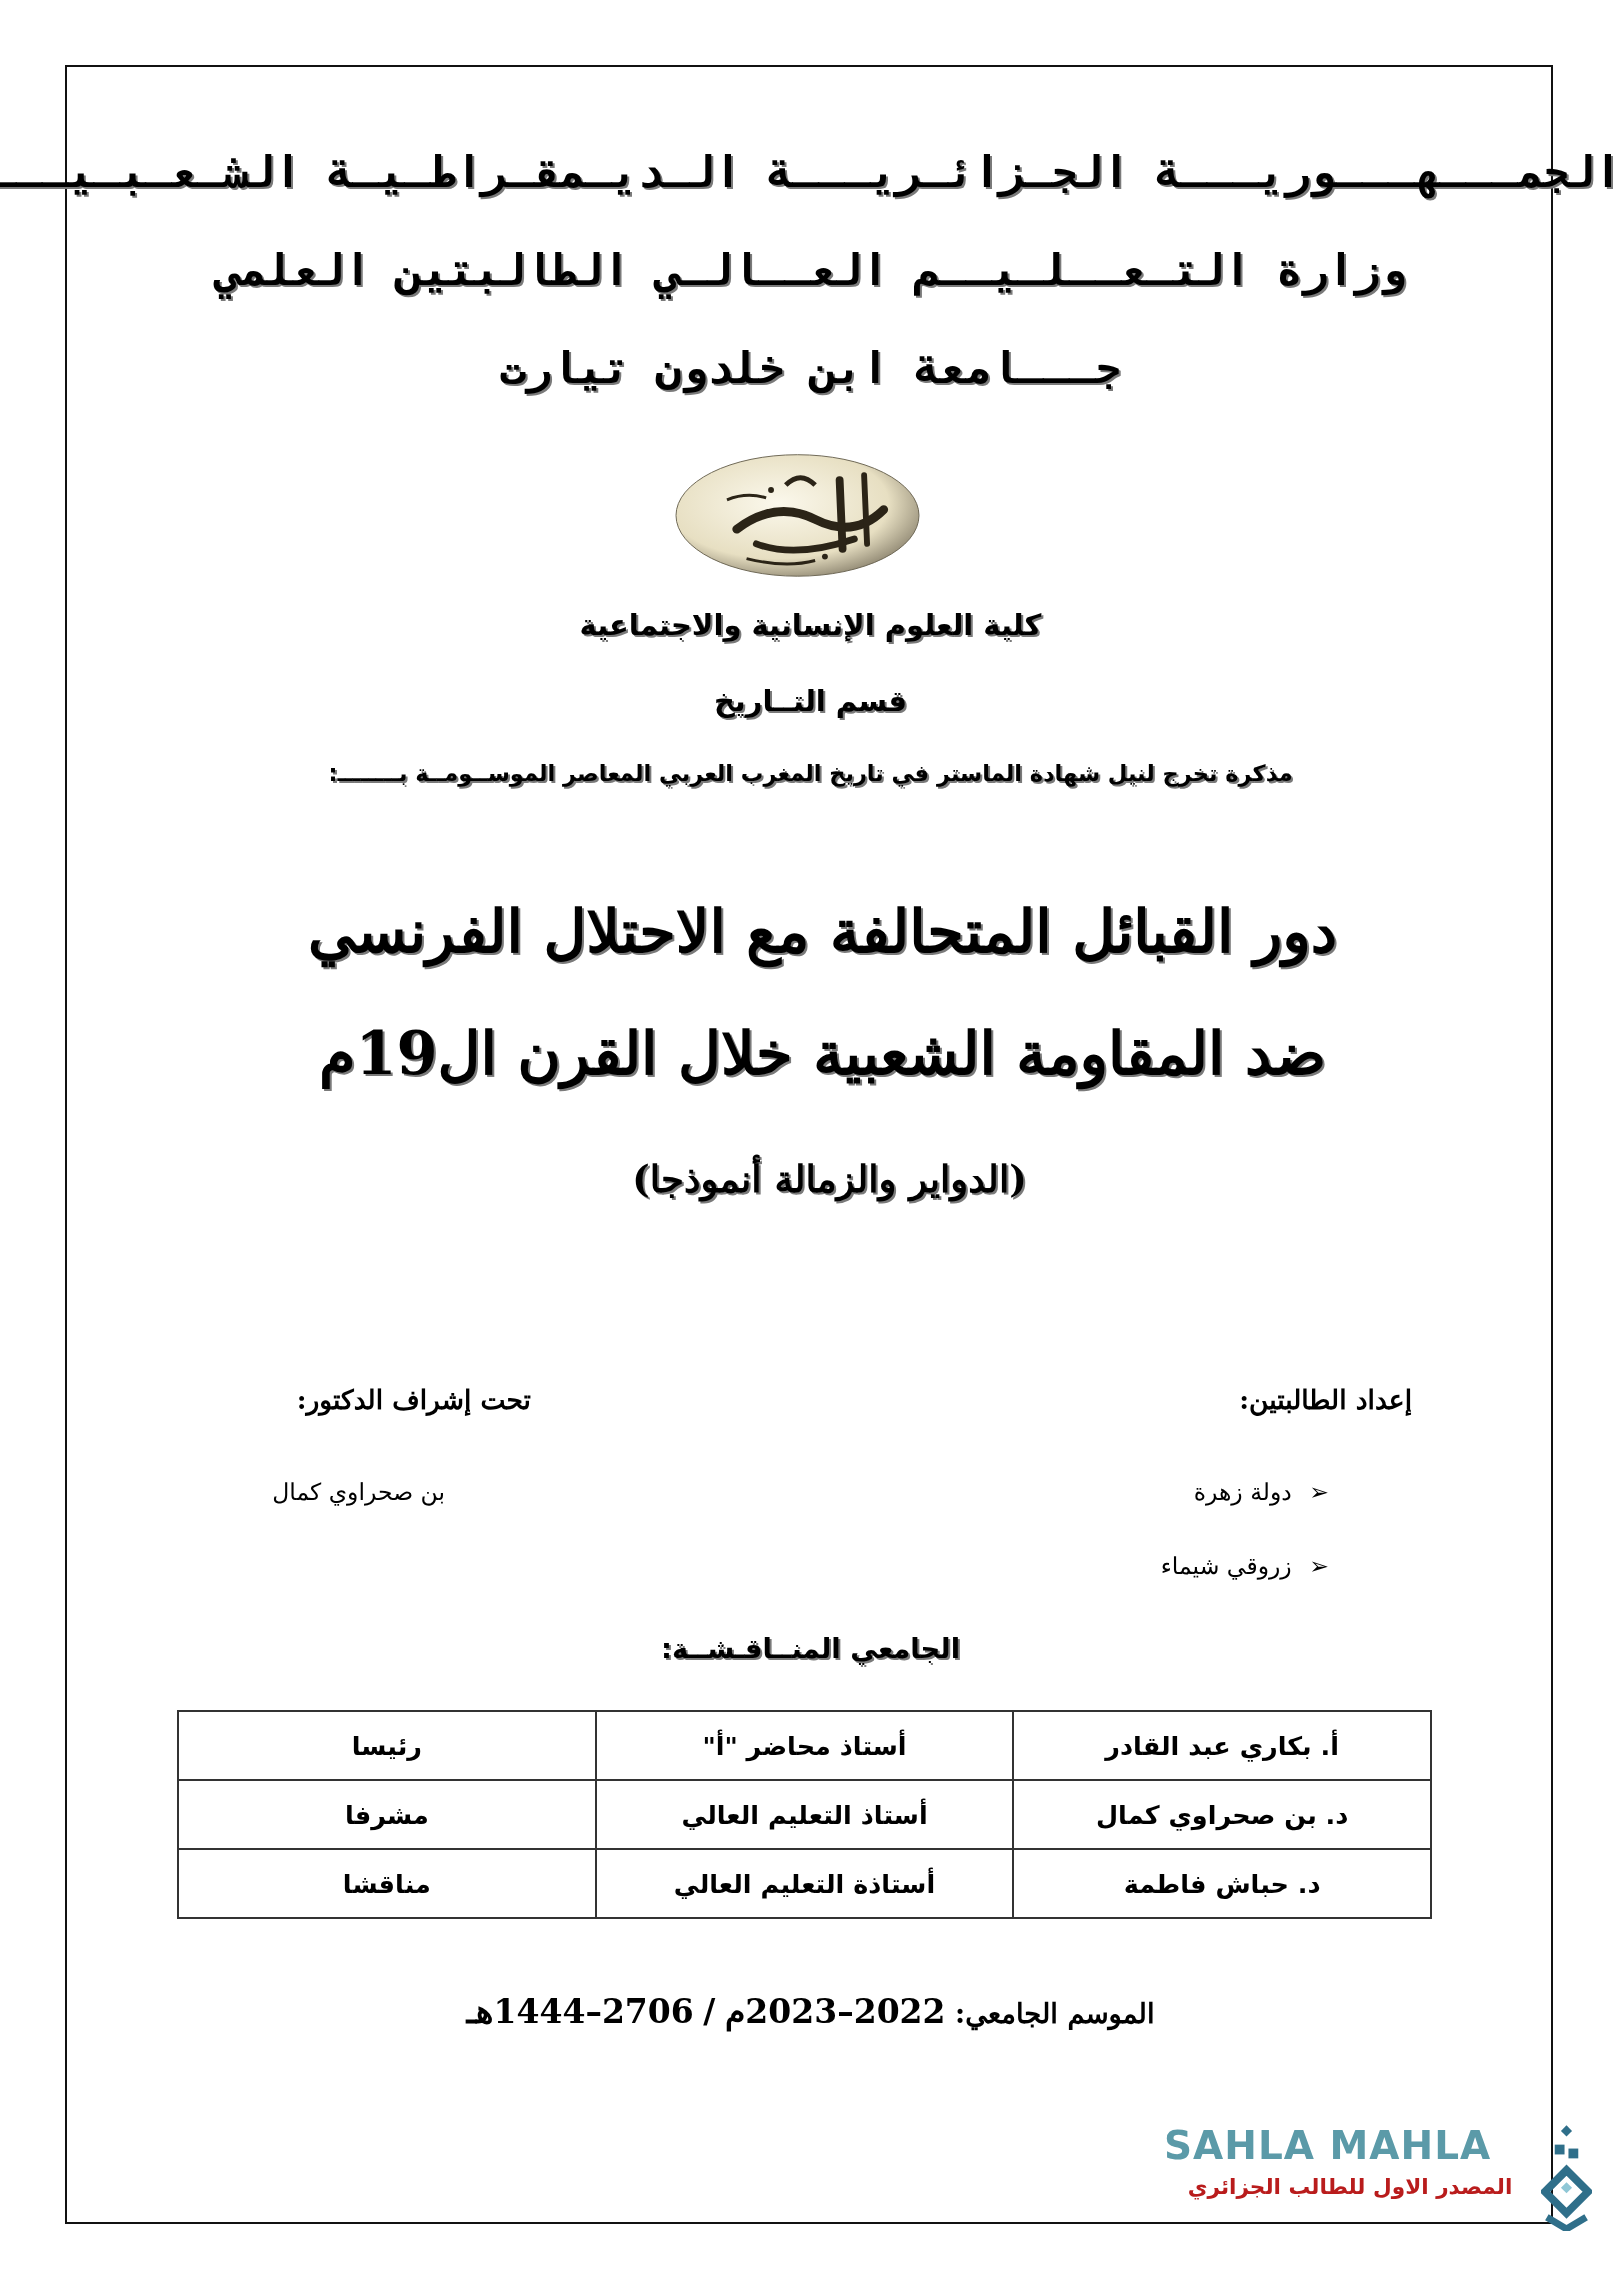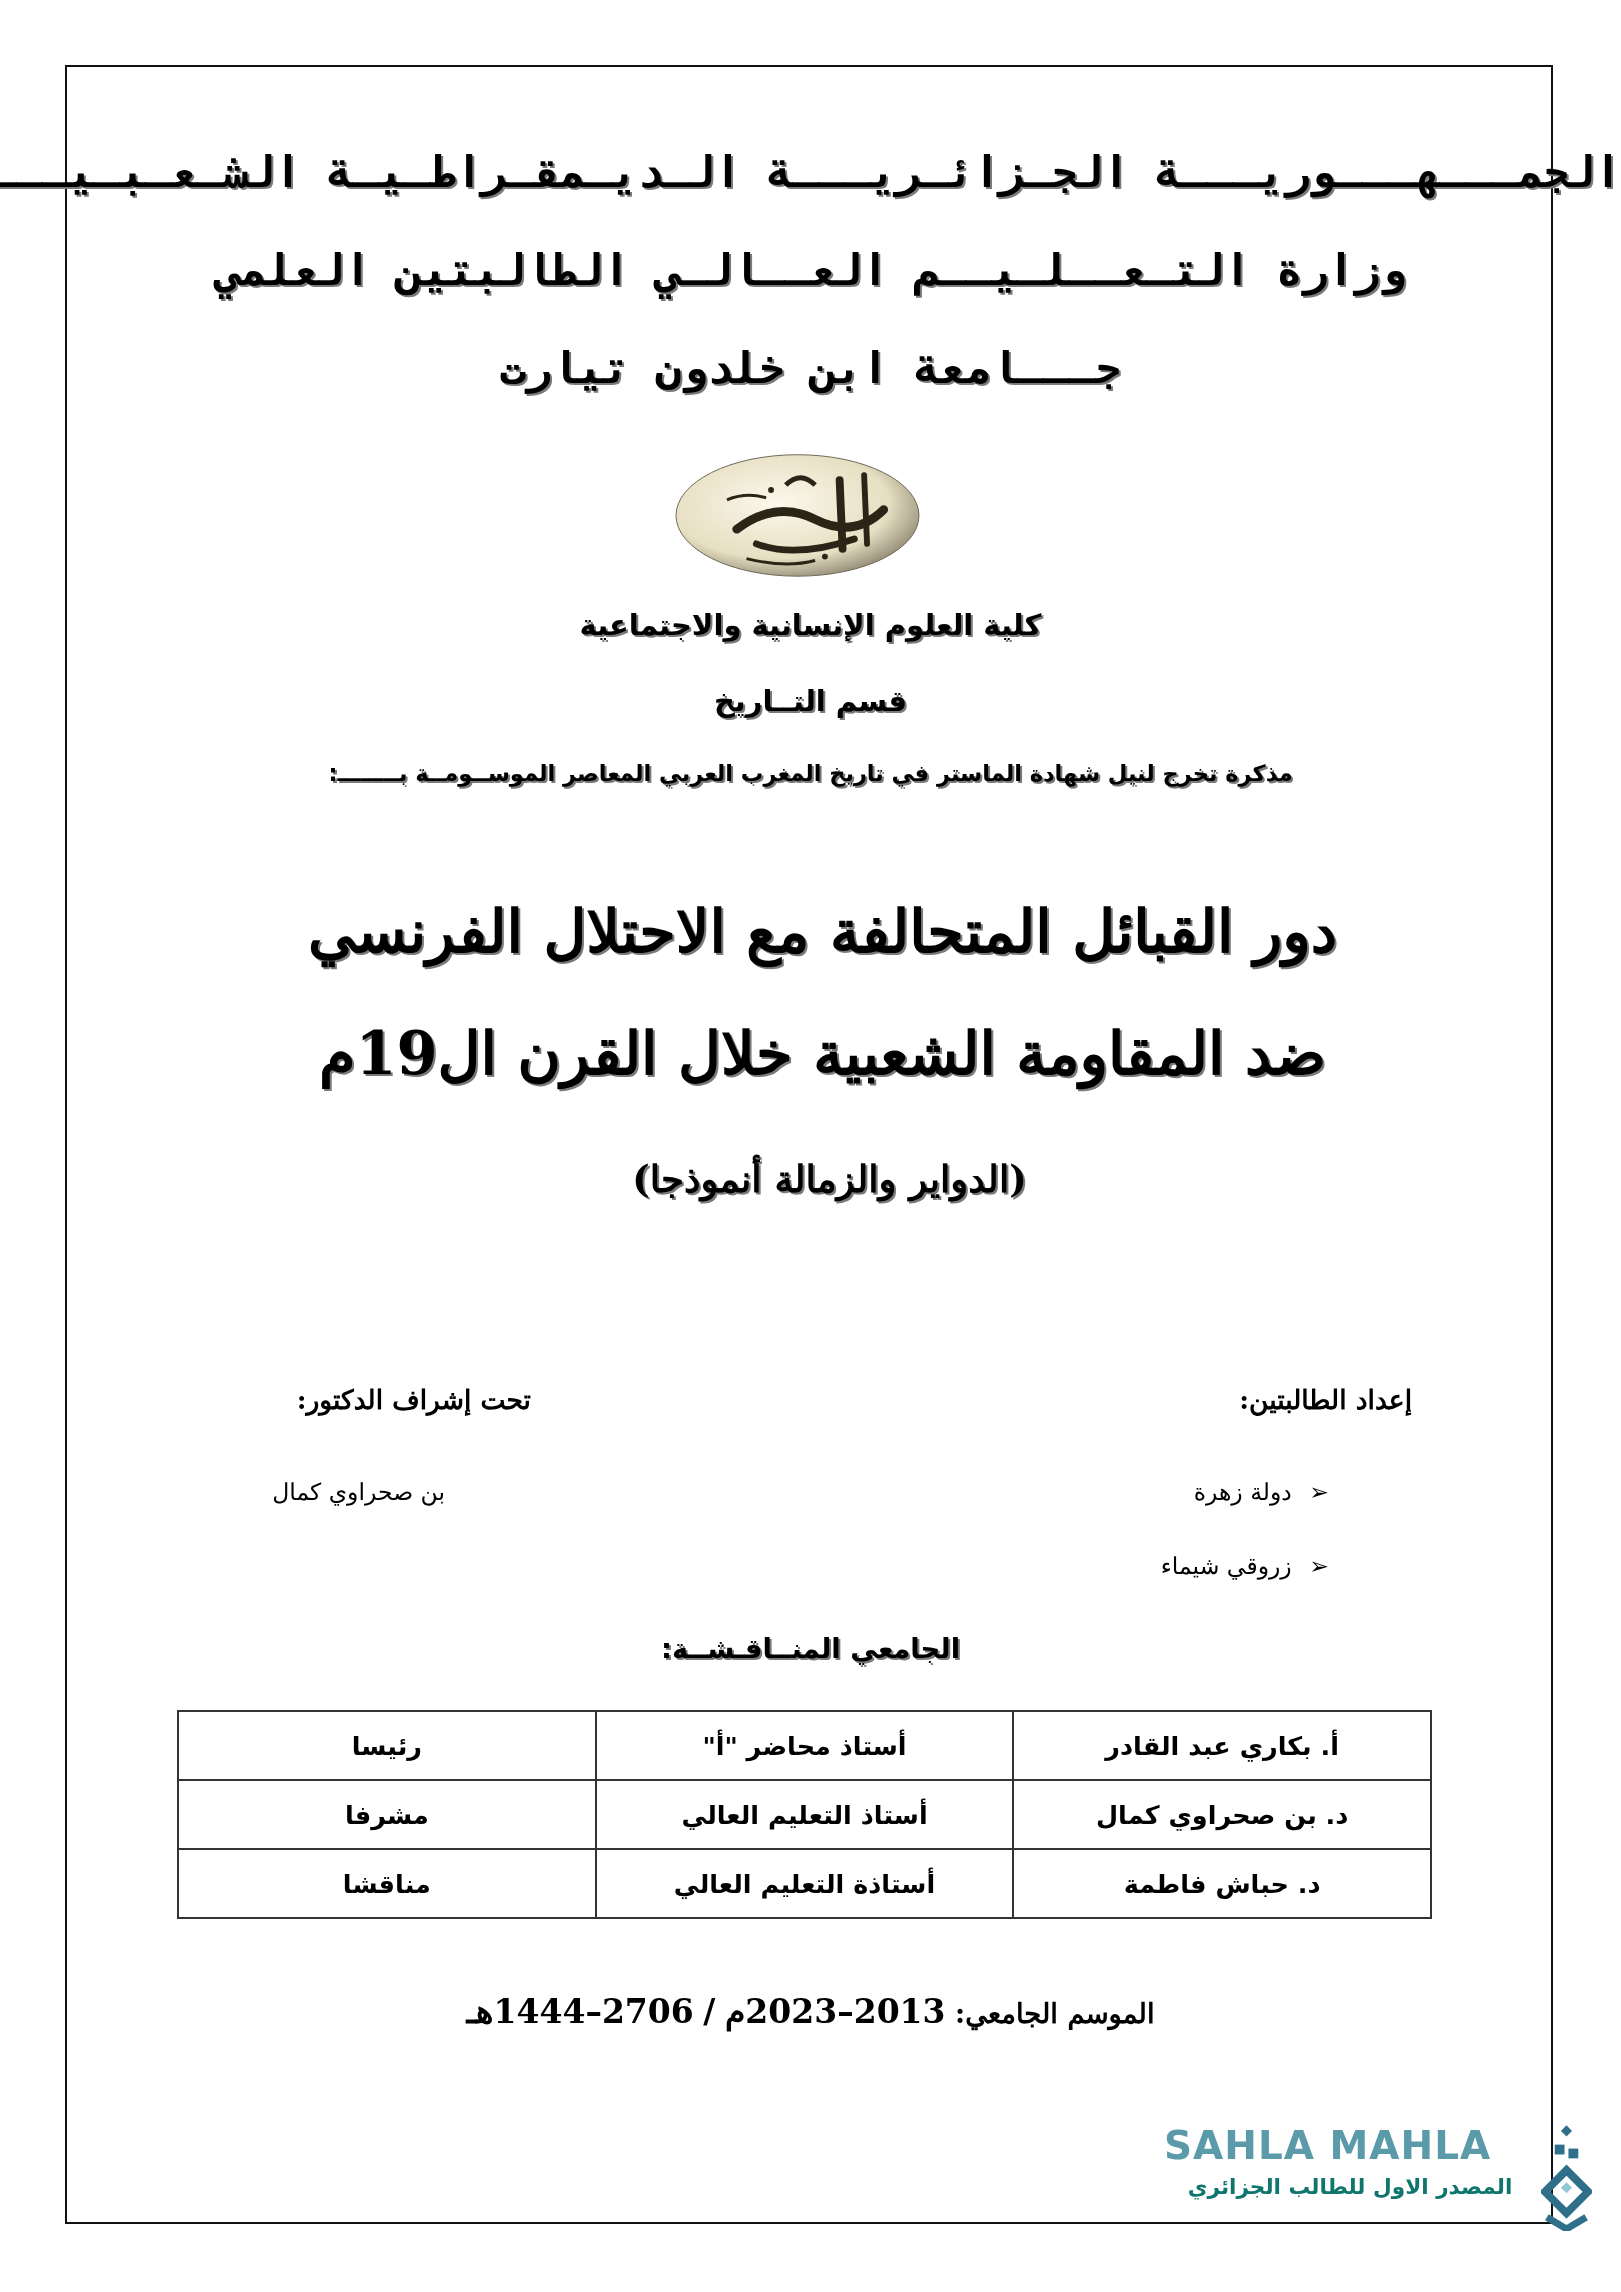--- a/index.html
+++ b/index.html
@@ -103,28 +103,28 @@
   <tr>
     <td>د. حباش فاطمة</td>
     <td>أستاذة التعليم العالي</td>
     <td>مناقشا</td>
   </tr>
 </tbody>
   </table>
 
 <div class="season">
   <span>الموسم الجامعي:</span>
-  <span class="num">2013–2023م</span>
+  <span class="num">2022–2023م</span>
   <span class="num">/</span>
   <span class="num">2706–1444هـ</span>
 </div>
 
 <div class="watermark">
   <div class="wm-text" style="color:#5b9aa8;">SAHLA MAHLA</div>
-  <div class="wm-sub" style="color:#0f766e;">المصدر الاول للطالب الجزائري</div>
+  <div class="wm-sub" style="color:#b91c1c;">المصدر الاول للطالب الجزائري</div>
   <div class="wm-mark">
     <svg width="51" height="108" viewBox="0 0 52 110">
       <rect x="22" y="4" width="8" height="8" transform="rotate(45 26 8)" fill="#2f6f8a"></rect>
       <rect x="14" y="22" width="10" height="10" fill="#2f6f8a"></rect>
       <rect x="28" y="26" width="10" height="10" fill="#2f6f8a"></rect>
       <path d="M4 70 L26 48 L48 70 L26 92 Z" fill="none" stroke="#2f6f8a" stroke-width="8"></path>
       <rect x="22" y="62" width="8" height="8" transform="rotate(45 26 66)" fill="#8fc7d6"></rect>
       <path d="M6 96 L26 108 L46 96" fill="none" stroke="#2f6f8a" stroke-width="7"></path>
     </svg>
   </div>

